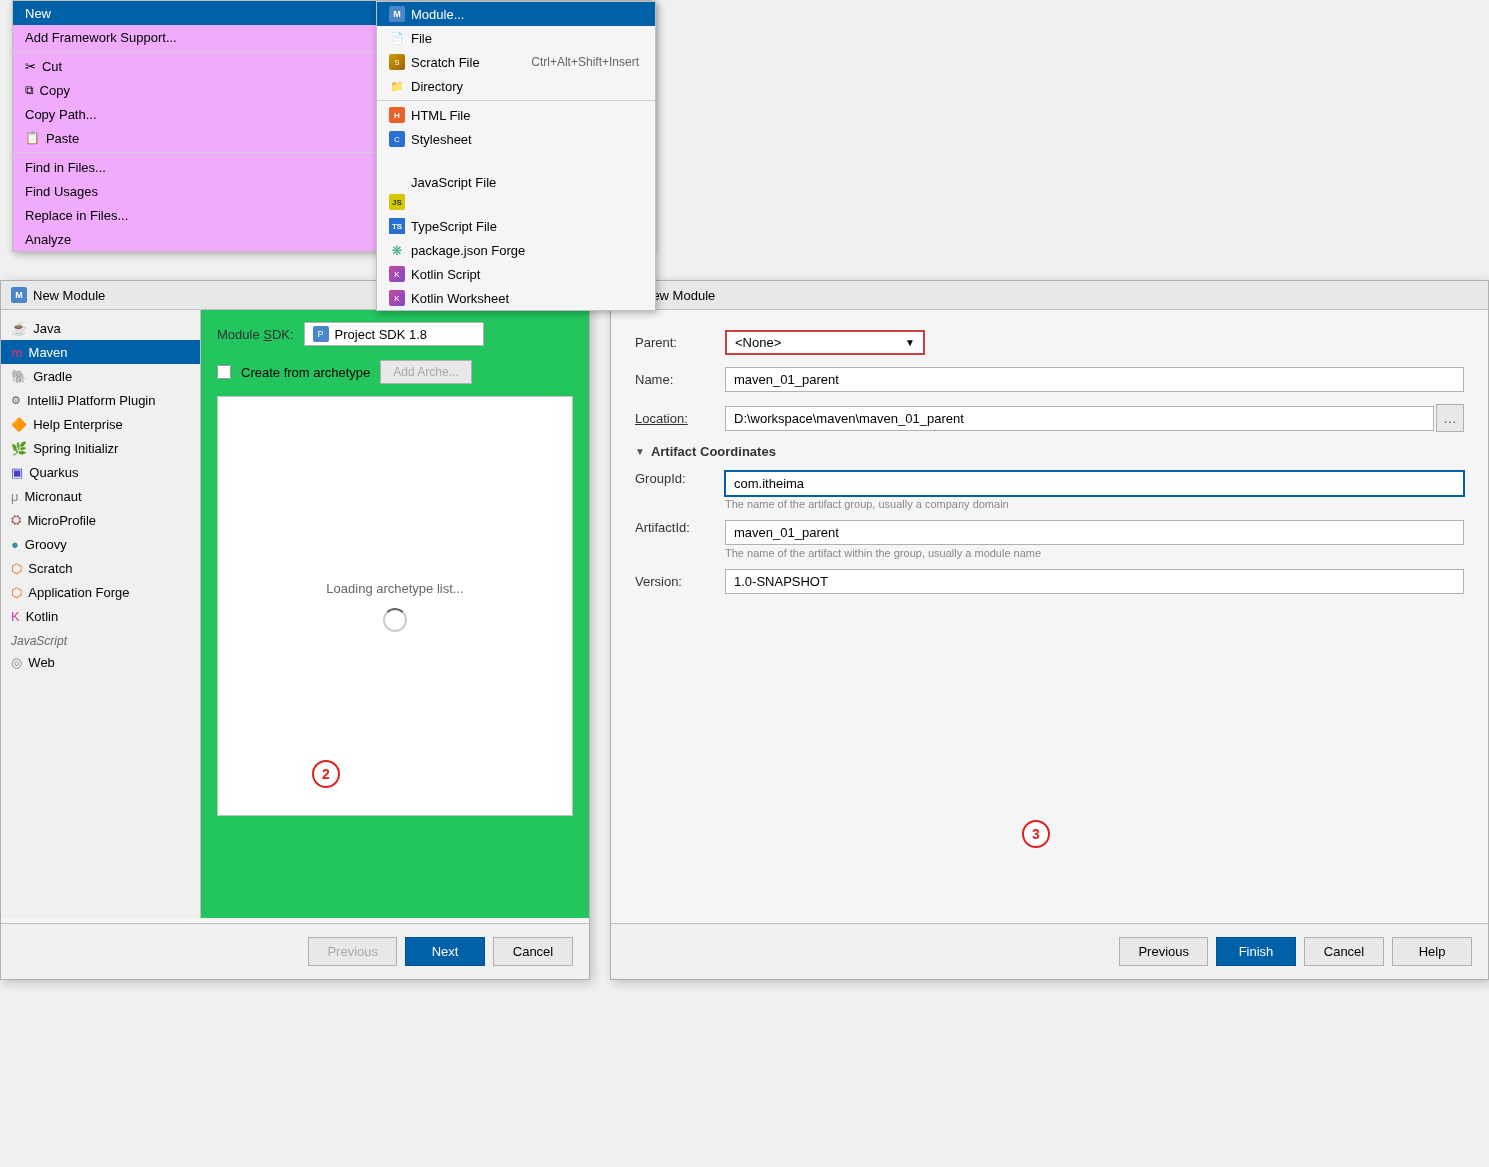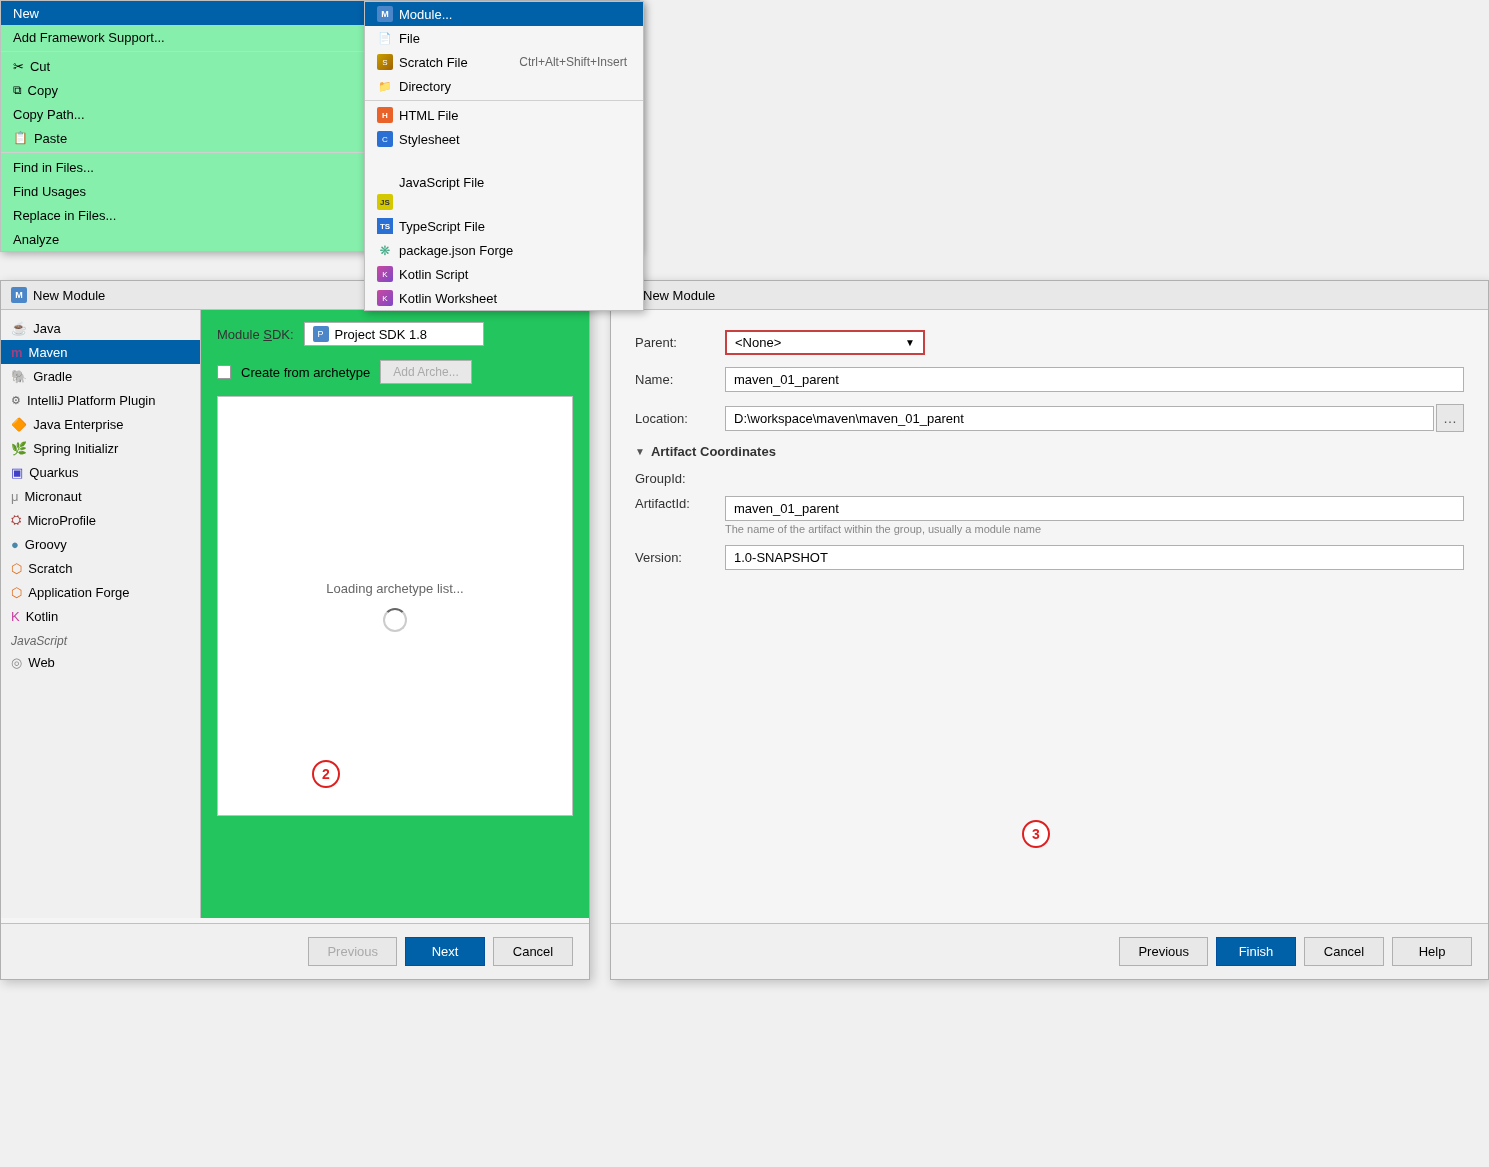--- a/index.html
+++ b/index.html
@@ -1,23 +1,23 @@
 <!DOCTYPE html>
 <html><head>
   <meta charset="utf-8">
   <style>
     * { box-sizing: border-box; margin: 0; padding: 0; font-family: 'Segoe UI', Arial, sans-serif; }
     body { width: 1489px; height: 1167px; background: #f0f0f0; position: relative; overflow: hidden; }
 
     
     .context-menu-area {
       position: absolute;
-      top: 0; left: 0;
+      top: 0; left: 12px;
       width: 640px;
-      background: #86efac;
+      background: #f0abfc;
       border: 1px solid #c0c0c0;
       box-shadow: 2px 2px 8px rgba(0,0,0,0.3);
       z-index: 100;
     }
 
     .menu-item {
       display: flex;
       align-items: center;
       padding: 4px 16px 4px 12px;
       font-size: 13px;
@@ -253,21 +253,21 @@
       background: white;
       padding: 3px 8px;
       font-size: 13px;
       gap: 8px;
       width: 200px;
     }
     .location-row {
       display: flex; align-items: center;
       margin-bottom: 12px; font-size: 13px;
     }
-    .location-label { width: 90px; color: #333; flex-shrink: 0; }
+    .location-label { width: 90px; color: #333; flex-shrink: 0; text-decoration: underline; }
     .location-input {
       flex: 1; border: 1px solid #b0b0b0; padding: 4px 8px; font-size: 13px; background: white;
     }
     .location-btn {
       width: 28px; height: 28px; border: 1px solid #b0b0b0; background: #e8e8e8;
       display: flex; align-items: center; justify-content: center;
       cursor: pointer; margin-left: 2px; font-size: 14px; color: #555;
     }
 
     .artifact-section {
@@ -456,21 +456,21 @@
       <div class="module-list-item">
         <span class="mi-gradle">🐘</span>
         <span>Gradle</span>
       </div>
       <div class="module-list-item">
         <span class="mi-intellij">⚙</span>
         <span>IntelliJ Platform Plugin</span>
       </div>
       <div class="module-list-item">
         <span class="mi-jenterprise">🔶</span>
-        <span>Java Enterprise</span>
+        <span>Help Enterprise</span>
       </div>
       <div class="module-list-item">
         <span class="mi-spring">🌿</span>
         <span>Spring Initializr</span>
       </div>
       <div class="module-list-item">
         <span class="mi-quarkus">▣</span>
         <span>Quarkus</span>
       </div>
       <div class="module-list-item">
@@ -563,20 +563,24 @@
     </div>
 
     <div class="artifact-section">
       <div class="artifact-header">
         <span class="artifact-triangle">▼</span>
         <span>Artifact Coordinates</span>
       </div>
 
       <div class="artifact-input-wrap">
         <span class="artifact-label">GroupId:</span>
+        <div style="flex:1;">
+          <input type="text" class="form-input focused" style="width: 100%; border: 1px solid rgb(0, 96, 168);" value="com.itheima">
+          <div class="artifact-hint" style="margin-left:0;">The name of the artifact group, usually a company domain</div>
+        </div>
       </div>
 
       <div class="artifact-input-wrap">
         <span class="artifact-label">ArtifactId:</span>
         <div style="flex:1;">
           <input type="text" class="form-input" style="width: 100%;" value="maven_01_parent">
           <div class="artifact-hint" style="margin-left:0;">The name of the artifact within the group, usually a module name</div>
         </div>
       </div>
 

